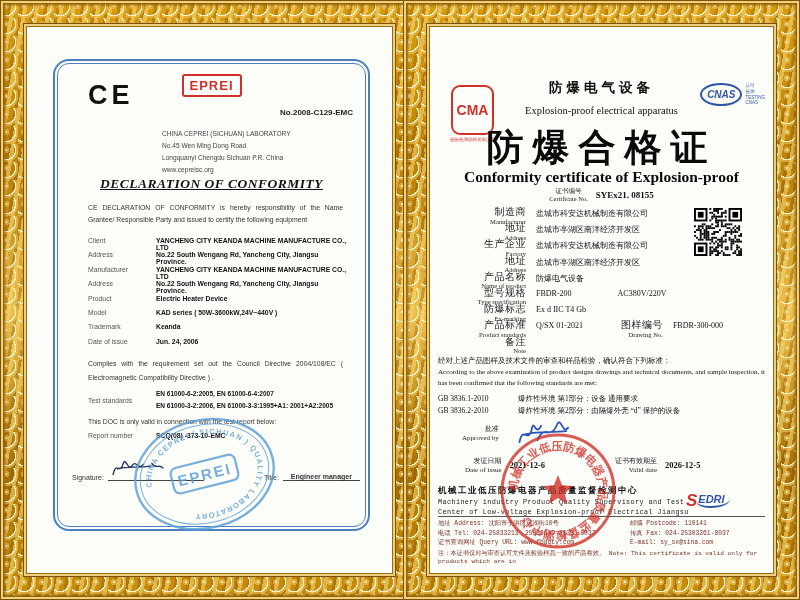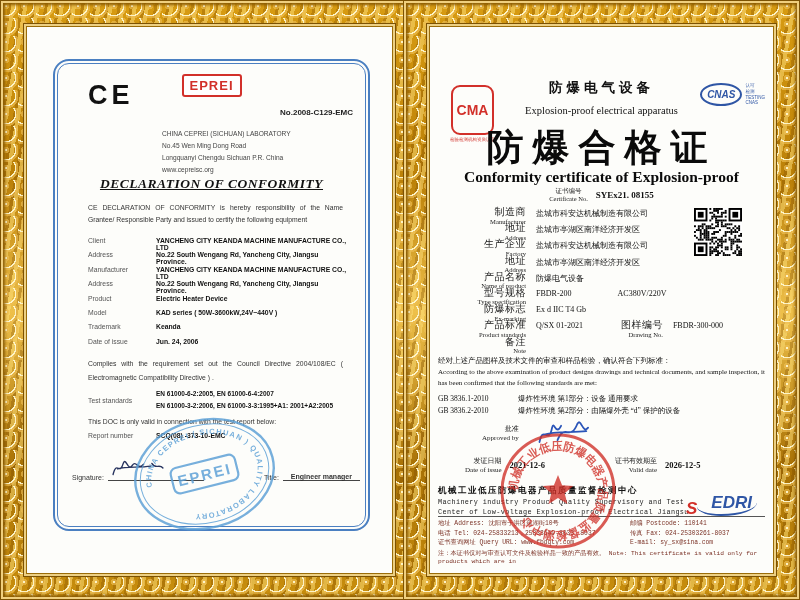--- a/index.html
+++ b/index.html
@@ -55,21 +55,21 @@
   .orgen{font-size:6.8px;letter-spacing:.4px;line-height:1.5;color:#222;font-family:"Liberation Mono","DejaVu Sans Mono",monospace;}
   .contact{font-size:6.3px;line-height:9.6px;color:#7b3226;font-family:"Liberation Mono","DejaVu Sans Mono",monospace;}
   .notel{font-size:6.2px;color:#7b3226;font-family:"Liberation Mono","DejaVu Sans Mono",monospace;}
   .cma{color:#d2302a;font-weight:bold;font-size:14px;border:2px solid #d2302a;border-radius:9px;padding:15px 4px;display:inline-block;}
   .cmasub{color:#d2302a;font-size:4.5px;margin-top:2px;text-align:center;}
   .cnas{display:flex;align-items:center;gap:3px;}
   .cnasoval{border:2px solid #2f56a5;border-radius:50%;color:#2f56a5;font-weight:bold;font-style:italic;font-size:10px;padding:4px 5px;}
   .cnastxt{color:#2f56a5;font-size:4.5px;line-height:1.25;}
   .sedri{display:flex;align-items:flex-end;}
   .sedri .s{color:#d2302a;font-weight:bold;font-size:17px;font-style:italic;line-height:14px;}
-  .sedri .rest{color:#2f56a5;font-weight:bold;font-size:17px;font-style:italic;border-bottom:2px solid #2f56a5;border-radius:0 0 60% 40%;padding:0 5px 1px 14px;}
+  .sedri .rest{color:#2f56a5;font-weight:bold;font-size:11px;font-style:italic;border-bottom:2px solid #2f56a5;border-radius:0 0 60% 40%;padding:0 5px 1px 1px;}
   .stamp{pointer-events:none;}
 </style>
 </head>
 <body>
 
 <div class="frame fleft">
   <div class="paper">
     <div class="bluebox">
 
       <div class="abs ce" style="left:30px;top:16px;">CE</div>
@@ -506,21 +506,21 @@
       <div class="stdline">
         <span class="code">GB 3836.1-2010</span>
         <span>爆炸性环境 第1部分：设备 通用要求</span>
       </div>
       <div class="stdline">
         <span class="code">GB 3836.2-2010</span>
         <span>爆炸性环境 第2部分：由隔爆外壳 “d” 保护的设备</span>
       </div>
     </div>
 
-    <div class="abs dgroup" style="left:52px;top:398px;">
+    <div class="abs dgroup" style="left:32px;top:398px;">
       <span class="lbl">
         <div>批准</div>
         <div>Approved by</div>
       </span>
       <span>
         <svg width="70" height="36" viewBox="0 0 70 40" style="margin-top:-10px;">
           <path d="M10,30 C14,10 20,34 24,14 C26,5 28,24 34,12 M30,28 C38,8 44,30 52,10 C56,2 58,22 64,14 M14,22 C28,18 46,20 62,18" stroke="#2b55b8" stroke-width="2" fill="none" stroke-linecap="round"></path>
         </svg>
       </span>
     </div>

